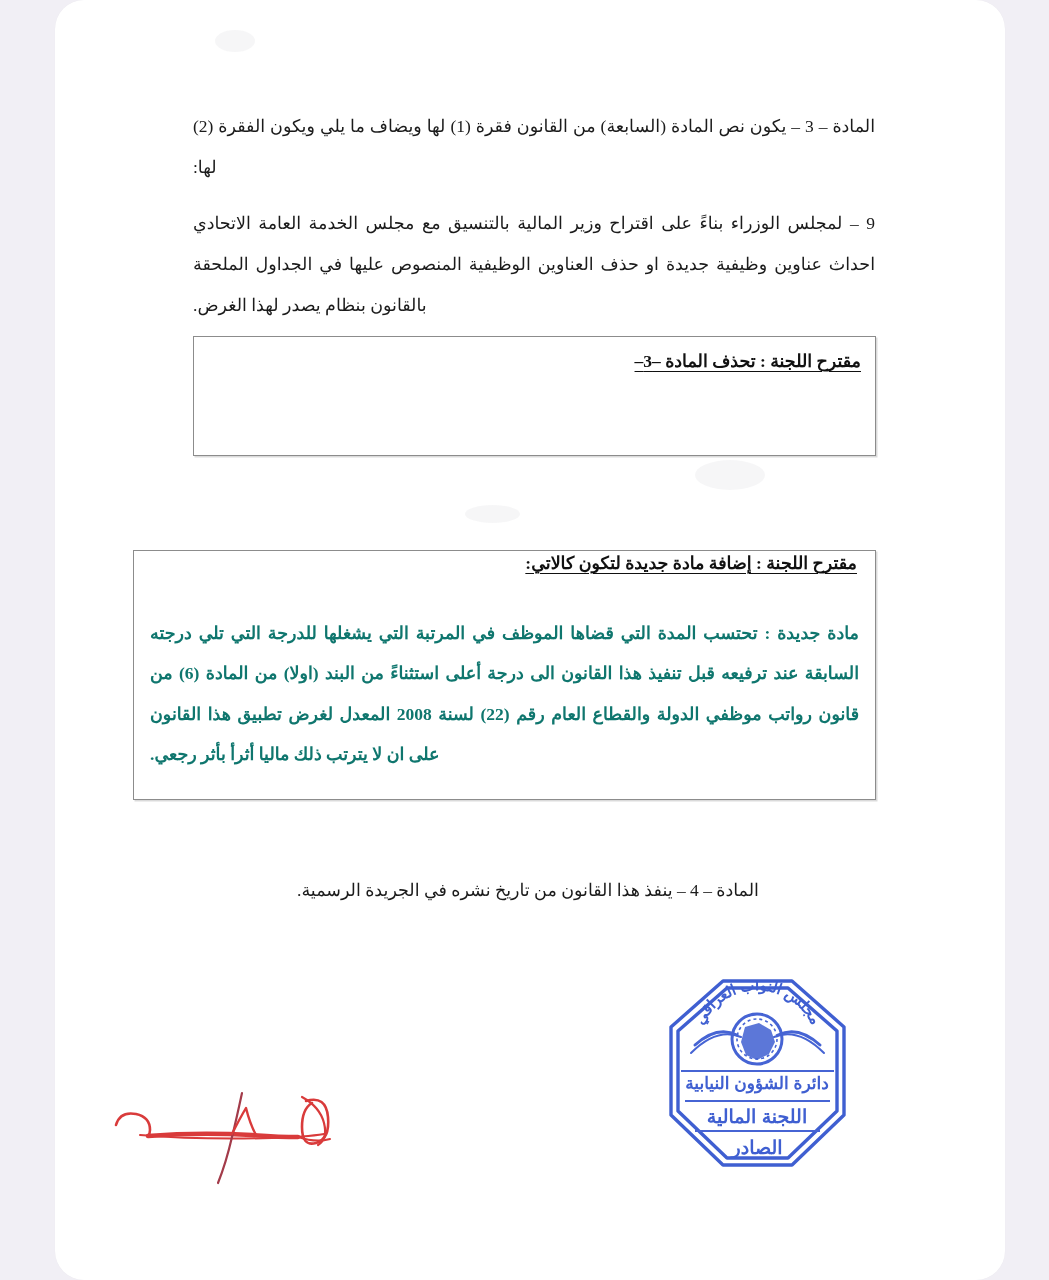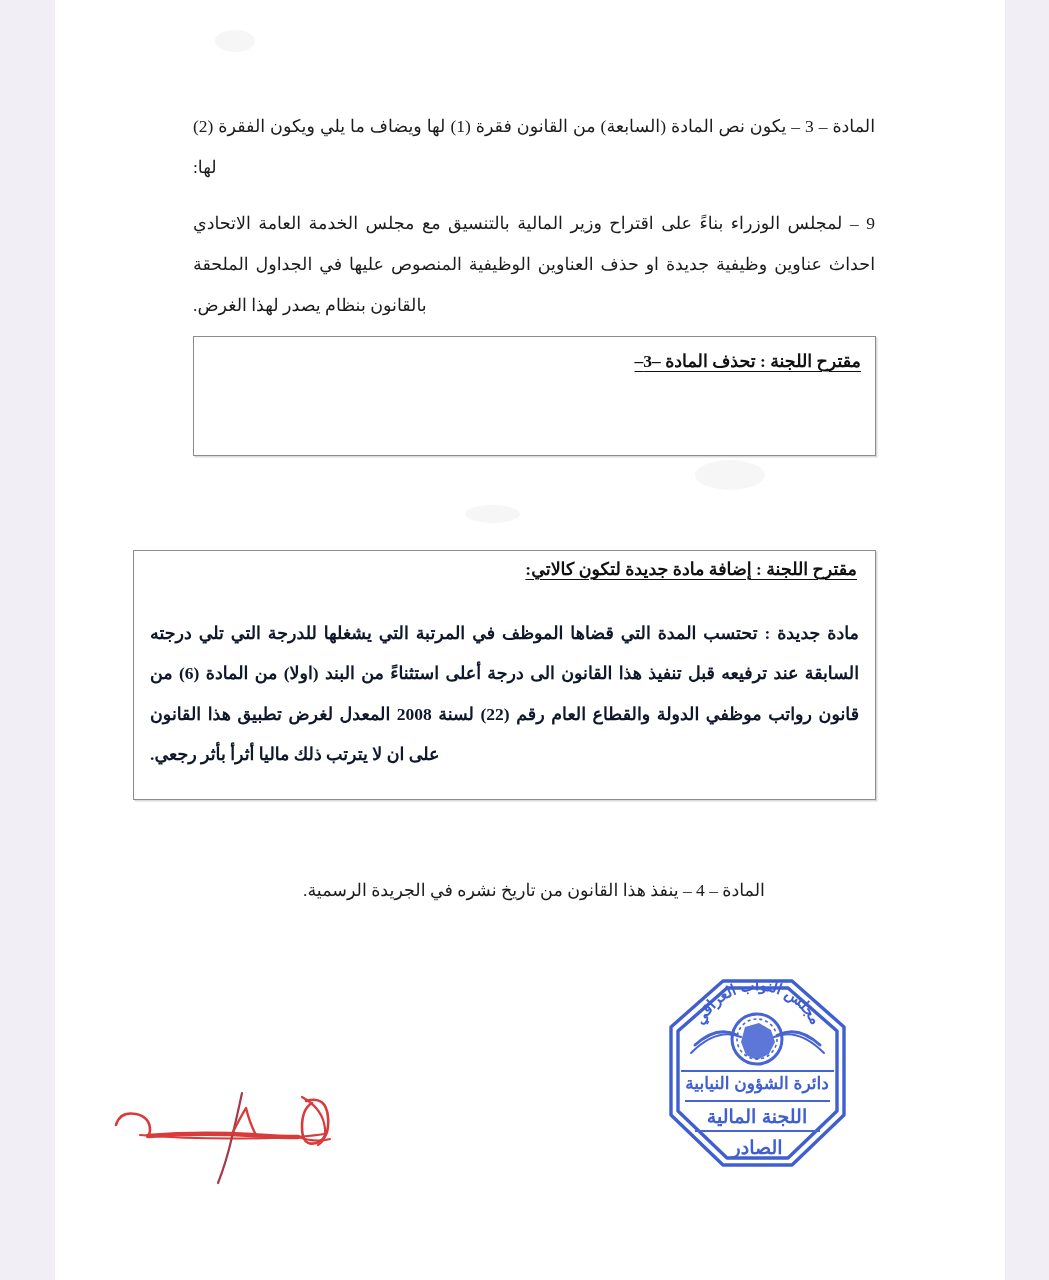--- a/index.html
+++ b/index.html
@@ -18,20 +18,21 @@
 
   
   #page-sheet {
     position: absolute;
     left: 55px;
     top: 0;
     width: 950px;
     height: 1280px;
     background: #ffffff;
     box-shadow: 0 0 1px rgba(0,0,0,0.05);
+    border-radius: 29px;
   }
   .gutter {
     position: absolute;
     top: 0;
     height: 1280px;
     background: #f1eff5;
   }
   #gutter-left  { left: 0;    width: 55px; }
   #gutter-right { left: 1005px; width: 44px; }
 
@@ -54,21 +55,21 @@
     width: 682px;
   }
   
   #para-clause2 {
     left: 138px;
     top: 185px;
     width: 682px;
   }
   
   #para-article4 {
-    left: 138px;
+    left: 132px;
     top: 852px;
     width: 682px;
     text-align: left;
     text-align-last: center;
   }
 
   
   .committee-box {
     position: absolute;
     border: 1.4px solid #8c8c8c;
@@ -100,30 +101,30 @@
     text-underline-offset: 4px;
     text-decoration-thickness: 1.4px;
     white-space: nowrap;
   }
   #heading-delete-article {
     right: 14px;
     top: 14px;
   }
   #heading-new-article {
     right: 18px;
-    top: 8px;
+    top: 2px;
   }
 
   .box-body {
     position: absolute;
     direction: rtl;
     text-align: justify;
     text-align-last: left;
     font-weight: bold;
-    color: #0f172a;
+    color: #0f766e;
     font-size: 17.5px;
     line-height: 2.3;
   }
   #body-new-article {
     right: 16px;
     left: 16px;
     top: 62px;
   }
 
   

